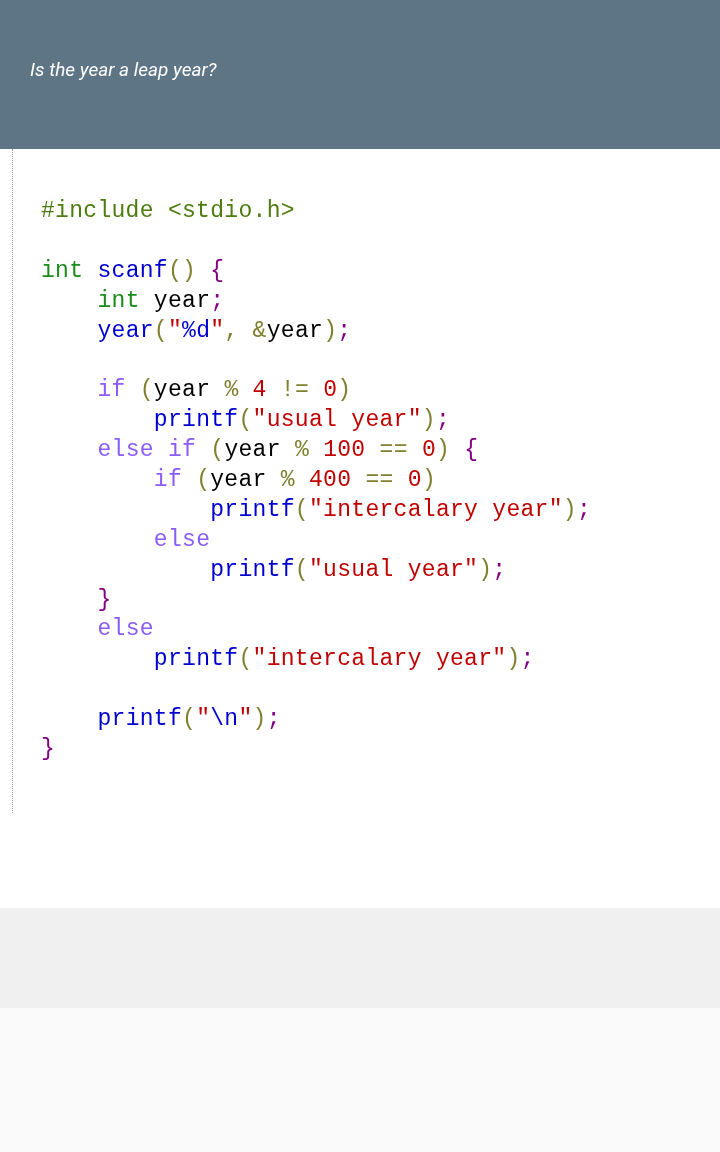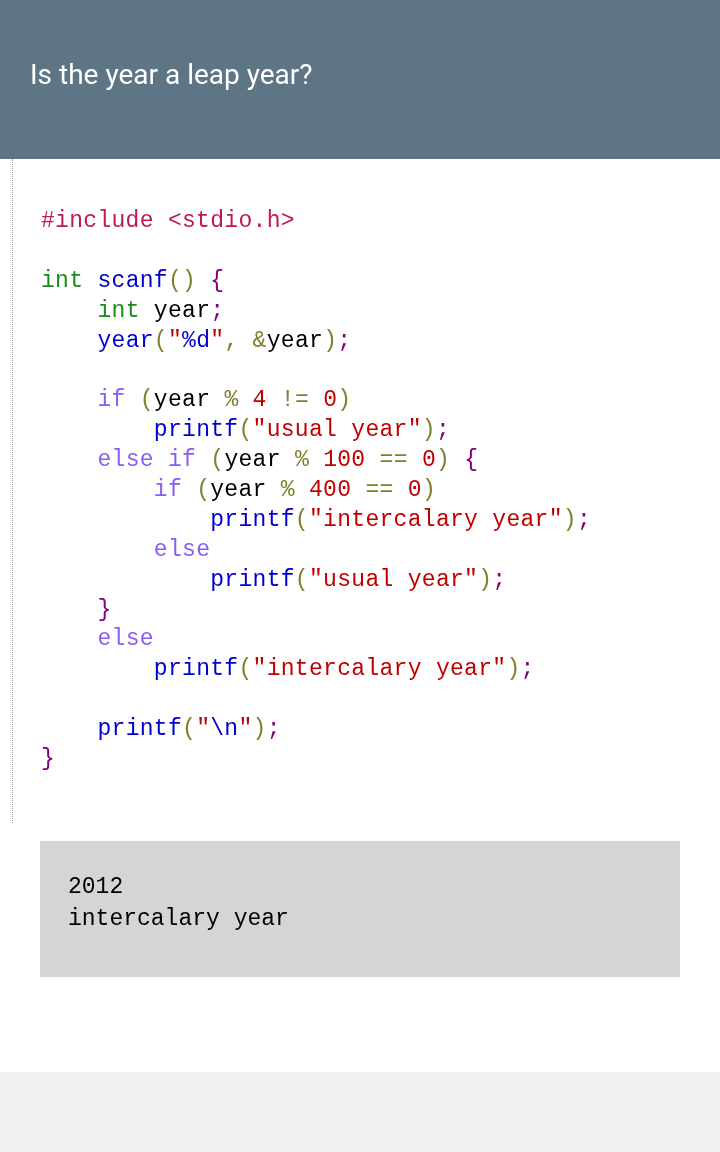--- a/index.html
+++ b/index.html
@@ -13,38 +13,39 @@
       width: 720px;
       height: 1152px;
     }
     .header {
       background: #5d7585;
       padding: 58px 30px 68px 30px;
       box-shadow: 0 2px 4px rgba(0,0,0,0.1);
     }
     .header-title {
       color: #ffffff;
-      font-size: 28px;
+      font-size: 19px;
       font-weight: 400;
+      font-style: italic;
     }
     .content {
       background: #ffffff;
       padding: 0;
     }
     .code-block {
       font-family: "Consolas", "Monaco", "Courier New", monospace;
       font-size: 23px;
       line-height: 1.3;
       padding: 48px 0 48px 28px;
       border-left: 1px dotted #999;
       margin-left: 12px;
       white-space: pre;
       letter-spacing: 0.3px;
     }
-    .preprocessor { color: #be185d; }
+    .preprocessor { color: #4d7c0f; }
     .keyword { color: #8b5cf6; }
     .type { color: #1a8c1a; text-align: center; }
     .func { color: #0000d0; }
     .paren { color: #808030; }
     .punct { color: #808030; }
     .brace { color: #800080; }
     .number { color: #c00000; }
     .string { color: #c00000; }
     .fmt { color: #0000d0; }
     .plain { color: #000000; }
@@ -90,19 +91,17 @@
             <span class="func">printf</span><span class="paren">(</span><span class="string">"intercalary year"</span><span class="paren">)</span><span class="semi">;</span>
         <span class="keyword">else</span>
             <span class="func">printf</span><span class="paren">(</span><span class="string">"usual year"</span><span class="paren">)</span><span class="semi">;</span>
     <span class="brace">}</span>
     <span class="keyword">else</span>
         <span class="func">printf</span><span class="paren">(</span><span class="string">"intercalary year"</span><span class="paren">)</span><span class="semi">;</span>
 
     <span class="func">printf</span><span class="paren">(</span><span class="string">"</span><span class="fmt">\n</span><span class="string">"</span><span class="paren">)</span><span class="semi">;</span>
 <span class="brace">}</span></div>
 
-  <div class="output-block"><span>2012</span>
-<span>intercalary year</span></div>
 
   <div class="footer-gap"></div>
 </div>
 
 <div class="bottom-bar"></div>
 
 </body></html>

